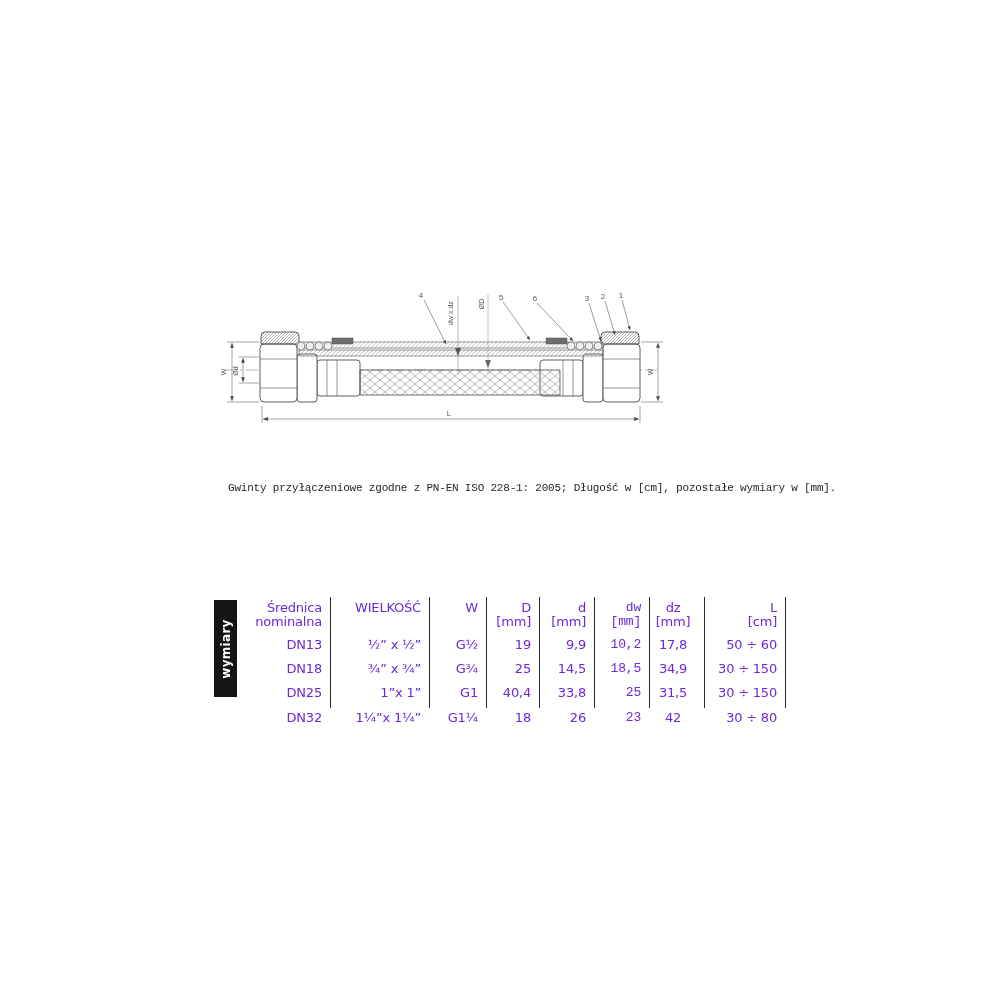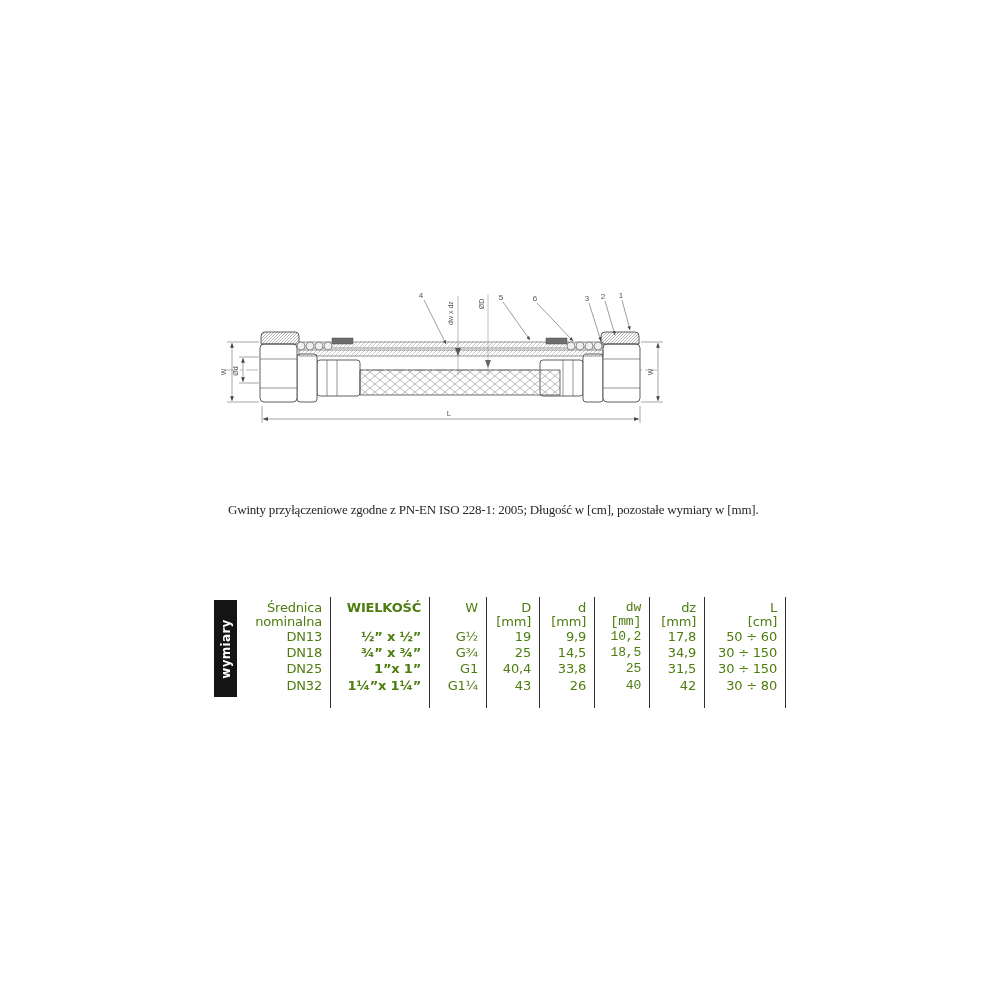--- a/index.html
+++ b/index.html
@@ -16,61 +16,61 @@
   }
   .drawing svg { display:block; }
   .svglabel {
     font-family:"Liberation Sans", sans-serif;
     fill:#555; font-size:8px;
   }
   .svglabel.small { font-size:7px; }
 
   
   .note {
-    position:absolute; left:228px; top:502px;
-    font-family:Liberation Serif, serif;
-    font-size:13px; letter-spacing:-0.2px; color:#262626;
+    position:absolute; left:228px; top:482px;
+    font-family:Liberation Mono, monospace;
+    font-size:11px; letter-spacing:-0.2px; color:#262626;
     white-space:nowrap;
   }
 
   
   .side-label {
     position:absolute; left:214px; top:600px; width:23px; height:97px;
     background:#141414;
   }
   .side-label span {
     position:absolute; left:50%; top:50%;
     transform:translate(-50%,-50%) rotate(-90deg);
     white-space:nowrap; color:#ffffff;
     font-size:12px; font-weight:600; letter-spacing:0.3px;
   }
 
   .dim-table {
     position:absolute; left:237px; top:597px; height:111px;
     display:flex; align-items:stretch;
-    font-size:13px; letter-spacing:-0.2px; color:#4d7c0f;
+    font-size:13px; letter-spacing:-0.2px; color:#6d28d9;
   }
   .col {
     box-sizing:border-box;
     border-right:1px solid #2e2e2e;
     padding-top:3px;
     text-align:right;
   }
   .col > div { padding-right:8px; white-space:nowrap; }
   .c0 { width:94px; }
-  .c1 { width:99px;font-weight:bold; }
+  .c1 { width:99px; }
   .c2 { width:57px; }
   .c3 { width:53px; }
   .c4 { width:55px; }
   .c5 { width:55px;font-family:Liberation Mono, monospace; }
-  .c6 { width:55px; }
+  .c6 { width:55px;text-align:center; }
   .c7 { width:81px; }
   .hcell  { height:15px; line-height:15px; }
   .hcell2 { height:14px; line-height:14px; }
-  .vcell  { height:16.2px; line-height:16.2px; }
+  .vcell  { height:16.2px; line-height:16.2px;margin-top:8px; }
 </style>
 </head>
 <body>
 
 <div class="drawing">
   <svg width="450" height="150" viewBox="0 0 450 150">
     <defs>
       <pattern id="hatch" width="4" height="4" patternUnits="userSpaceOnUse">
         <path d="M0,4 L4,0" stroke="#8f8f8f" stroke-width="0.5"></path>
       </pattern>
@@ -235,37 +235,37 @@
     <div class="vcell">G¾</div>
     <div class="vcell">G1</div>
     <div class="vcell">G1¼</div>
   </div>
   <div class="col c3">
     <div class="hcell">D</div>
     <div class="hcell2">[mm]</div>
     <div class="vcell">19</div>
     <div class="vcell">25</div>
     <div class="vcell">40,4</div>
-    <div class="vcell">43</div>
+    <div class="vcell">18</div>
   </div>
   <div class="col c4">
     <div class="hcell">d</div>
     <div class="hcell2">[mm]</div>
     <div class="vcell">9,9</div>
     <div class="vcell">14,5</div>
     <div class="vcell">33,8</div>
     <div class="vcell">26</div>
   </div>
   <div class="col c5">
     <div class="hcell">dw</div>
     <div class="hcell2">[mm]</div>
     <div class="vcell">10,2</div>
     <div class="vcell">18,5</div>
     <div class="vcell">25</div>
-    <div class="vcell">40</div>
+    <div class="vcell">23</div>
   </div>
   <div class="col c6">
     <div class="hcell">dz</div>
     <div class="hcell2">[mm]</div>
     <div class="vcell">17,8</div>
     <div class="vcell">34,9</div>
     <div class="vcell">31,5</div>
     <div class="vcell">42</div>
   </div>
   <div class="col c7">

